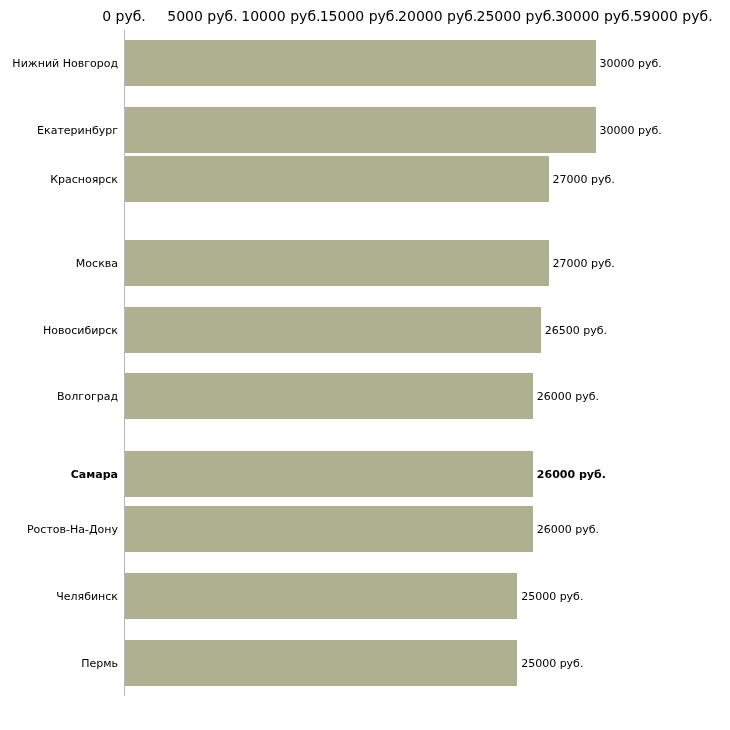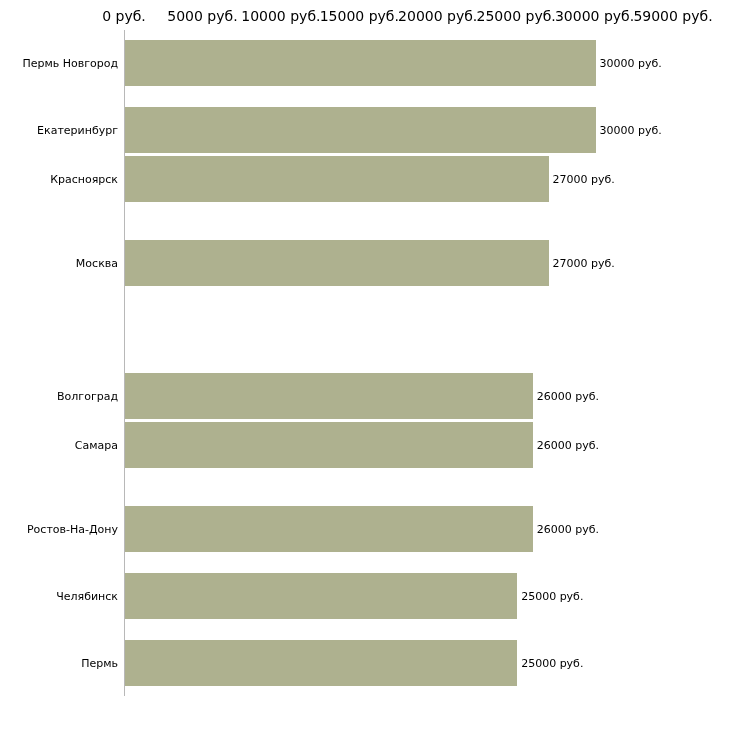--- a/index.html
+++ b/index.html
@@ -97,45 +97,50 @@
       <div class="tick-label" style="left: 313.714px;">20000 руб.</div>
       <div class="tick-label" style="left: 392.143px;">25000 руб.</div>
       <div class="tick-label" style="left: 470.571px;">30000 руб.</div>
       <div class="tick-label" style="left: 549px;">59000 руб.</div>
     </div>
 
   <div class="axis-line"></div>
 
   <div class="plot">
       <div class="row" style="top: 0px; height: 66.6px;">
-        <div class="cat-label">Пермь Новгород</div>
+        <div class="cat-label">Нижний Новгород</div>
         <div class="bar" style="width: 470.571px; background: rgb(174, 177, 143);"></div>
         <div class="bar-value" style="left: 471.571px;">30000 руб.</div>
       </div>
       <div class="row" style="top: 66.6px; height: 66.6px;">
         <div class="cat-label">Екатеринбург</div>
         <div class="bar" style="width: 470.571px; background: rgb(174, 177, 143);"></div>
         <div class="bar-value" style="left: 471.571px;">30000 руб.</div>
       </div>
       <div class="row" style="top: 116px; height: 66.6px; text-decoration: underline;">
         <div class="cat-label">Красноярск</div>
         <div class="bar" style="width: 423.514px; background: rgb(174, 177, 143);"></div>
         <div class="bar-value" style="left: 424.514px;">27000 руб.</div>
       </div>
       <div class="row" style="top: 199.8px; height: 66.6px; text-decoration: underline;">
         <div class="cat-label">Москва</div>
         <div class="bar" style="width: 423.514px; background: rgb(174, 177, 143);"></div>
         <div class="bar-value" style="left: 424.514px;">27000 руб.</div>
       </div>
+      <div class="row" style="top: 266.4px; height: 66.6px;">
+        <div class="cat-label">Новосибирск</div>
+        <div class="bar" style="width: 415.671px; background: rgb(174, 177, 143);"></div>
+        <div class="bar-value" style="left: 416.671px;">26500 руб.</div>
+      </div>
       <div class="row" style="top: 333px; height: 66.6px; padding-left: 28px;">
         <div class="cat-label">Волгоград</div>
         <div class="bar" style="width: 407.829px; background: rgb(174, 177, 143);"></div>
         <div class="bar-value" style="left: 408.829px;">26000 руб.</div>
       </div>
-      <div class="row" style="top: 382px; height: 66.6px;">
+      <div class="row" style="top: 411px; height: 66.6px; font-weight: bold;">
         <div class="cat-label">Самара</div>
         <div class="bar" style="width: 407.829px; background: rgb(174, 177, 143);"></div>
         <div class="bar-value" style="left: 408.829px;">26000 руб.</div>
       </div>
       <div class="row" style="top: 466.2px; height: 66.6px;">
         <div class="cat-label">Ростов-На-Дону</div>
         <div class="bar" style="width: 407.829px; background: rgb(174, 177, 143);"></div>
         <div class="bar-value" style="left: 408.829px;">26000 руб.</div>
       </div>
       <div class="row" style="top: 532.8px; height: 66.6px; text-decoration: underline;">

